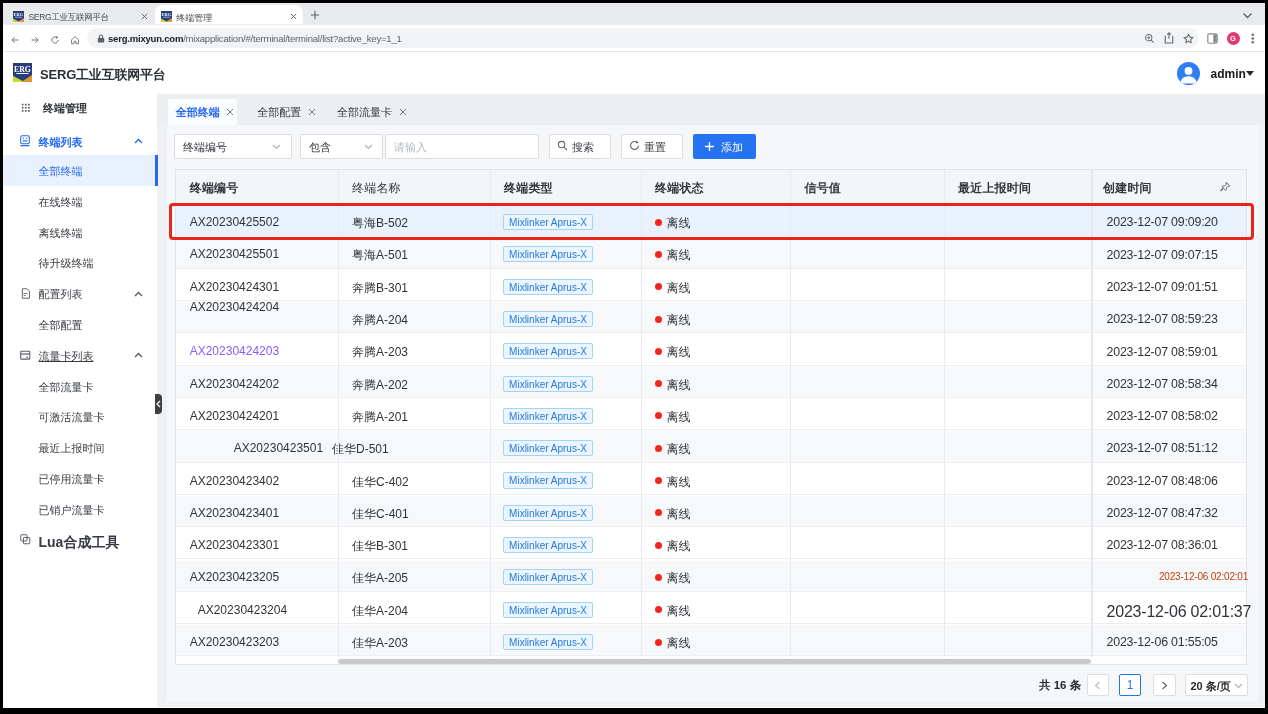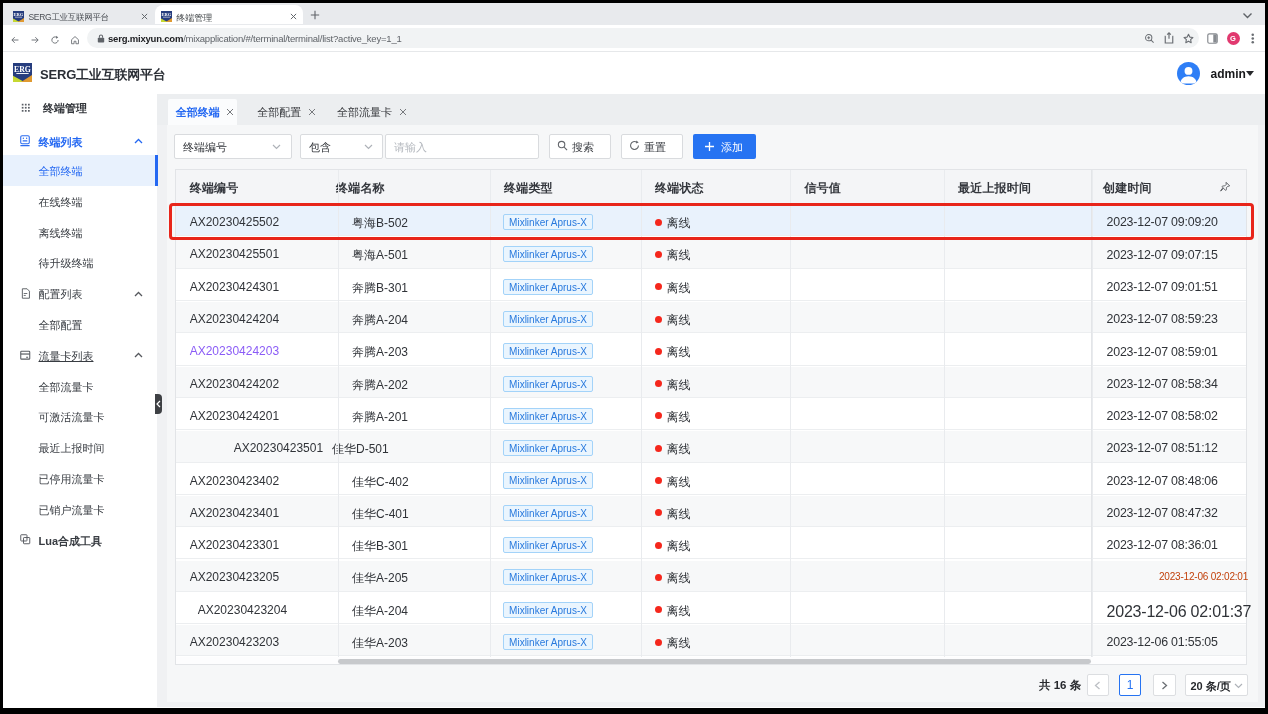--- a/index.html
+++ b/index.html
@@ -142,21 +142,21 @@
   </svg>
 <div class="abs" style="left:644px;top:140px;font-size:11px;color:#3b3e43;">重置</div>
 <div class="abs" style="left:692.5px;width:63px;background:#2673f2;border-radius:2px;height:25px;top:133.5px;"></div>
 <svg class="abs" style="left:704px;top:140.5px" width="11" height="11" viewBox="0 0 11 11">
     <path d="M5.5 1v9M1 5.5h9" stroke="#fff" stroke-width="1.3"></path>
   </svg>
 <div class="abs" style="left:721px;top:140px;font-size:11px;color:#fff;">添加</div>
 <div class="abs" style="left:175px;top:168.5px;width:1072px;height:496.5px;background:#fff;border:1px solid #e2e4e7;"></div>
 <div class="abs" style="left:176px;top:169.5px;width:1070px;height:35.2px;background:#f4f5f7;border-bottom:1px solid #e4e7e9;"></div>
 <div class="abs" style="left:189.7px;top:180.3px;font-size:12px;font-weight:bold;color:#33363c;letter-spacing:0.2px;">终端编号</div>
-<div class="abs" style="left:336px;top:180.3px;font-size:12px;font-weight:bold;color:#33363c;letter-spacing:0.2px;">终端名称</div>
+<div class="abs" style="left:352px;top:180.3px;font-size:12px;font-weight:normal;color:#33363c;letter-spacing:0.2px;">终端名称</div>
 <div class="abs" style="left:504px;top:180.3px;font-size:12px;font-weight:bold;color:#33363c;letter-spacing:0.2px;">终端类型</div>
 <div class="abs" style="left:655px;top:180.3px;font-size:12px;font-weight:bold;color:#33363c;letter-spacing:0.2px;">终端状态</div>
 <div class="abs" style="left:804.4px;top:180.3px;font-size:12px;font-weight:bold;color:#33363c;letter-spacing:0.2px;">信号值</div>
 <div class="abs" style="left:958px;top:180.3px;font-size:12px;font-weight:bold;color:#33363c;letter-spacing:0.2px;">最近上报时间</div>
 <div class="abs" style="left:1103px;top:180.3px;font-size:12px;font-weight:bold;color:#33363c;letter-spacing:0.2px;">创建时间</div>
 <svg class="abs" style="left:1219px;top:180.5px" width="12" height="12" viewBox="0 0 16 16">
     <path d="M9.5 1.8 14.2 6.5l-1.6.5-.5-.2-2.3 2.3c.4 1.3.1 2.6-.9 3.5L6 9.7l-3.8 3.8.7-1.6 2.4-2.9L3.9 7.6c.9-1 2.2-1.3 3.5-.9l2.3-2.3-.2-.5z" stroke="#43464b" stroke-width="1.1" fill="none" stroke-linejoin="round"></path>
   </svg>
 <div class="abs" style="left:176px;top:205.20px;width:1070px;height:31.30px;background:#e9f2fc;border-bottom:1px solid #eceef0;"></div>
 <div class="abs" style="left:189.7px;top:215.10px;font-size:12px;color:#303338;">AX20230425502</div>
@@ -173,21 +173,21 @@
 <div class="abs" style="left:666.5px;top:247.40px;font-size:12px;color:#303338;">离线</div>
 <div class="abs" style="left:1106.5px;top:247.60px;font-size:12.4px;letter-spacing:-0.2px;color:#303338;">2023-12-07 09:07:15</div>
 <div class="abs" style="left:176px;top:269.80px;width:1070px;height:31.30px;background:#ffffff;border-bottom:1px solid #eceef0;"></div>
 <div class="abs" style="left:189.7px;top:279.70px;font-size:12px;color:#303338;">AX20230424301</div>
 <div class="abs" style="left:352px;top:279.70px;font-size:12px;color:#303338;">奔腾B-301</div>
 <div class="abs" style="left:503.4px;top:278.60px;width:89.2px;height:16.2px;background:#eaf5fe;border:1px solid #a3d3f9;border-radius:2px;font-size:10px;color:#2879dd;text-align:center;line-height:15px;">Mixlinker Aprus-X</div>
 <div class="abs" style="left:655px;top:283.20px;width:7px;height:7px;border-radius:50%;background:#f5271c;"></div>
 <div class="abs" style="left:666.5px;top:279.70px;font-size:12px;color:#303338;">离线</div>
 <div class="abs" style="left:1106.5px;top:279.90px;font-size:12.4px;letter-spacing:-0.2px;color:#303338;">2023-12-07 09:01:51</div>
 <div class="abs" style="left:176px;top:302.10px;width:1070px;height:31.30px;background:#f7f8f9;border-bottom:1px solid #eceef0;"></div>
-<div class="abs" style="left:189.7px;top:312.00px;font-size:12px;color:#303338;">AX20230424204</div>
+<div class="abs" style="left:189.7px;top:300px;font-size:12px;color:#303338;">AX20230424204</div>
 <div class="abs" style="left:352px;top:312.00px;font-size:12px;color:#303338;">奔腾A-204</div>
 <div class="abs" style="left:503.4px;top:310.90px;width:89.2px;height:16.2px;background:#eaf5fe;border:1px solid #a3d3f9;border-radius:2px;font-size:10px;color:#2879dd;text-align:center;line-height:15px;">Mixlinker Aprus-X</div>
 <div class="abs" style="left:655px;top:315.50px;width:7px;height:7px;border-radius:50%;background:#f5271c;"></div>
 <div class="abs" style="left:666.5px;top:312.00px;font-size:12px;color:#303338;">离线</div>
 <div class="abs" style="left:1106.5px;top:312.20px;font-size:12.4px;letter-spacing:-0.2px;color:#303338;">2023-12-07 08:59:23</div>
 <div class="abs" style="left:176px;top:334.40px;width:1070px;height:31.30px;background:#ffffff;border-bottom:1px solid #eceef0;"></div>
 <div class="abs" style="left:189.7px;top:344.30px;font-size:12px;color:#8b5cf6;">AX20230424203</div>
 <div class="abs" style="left:352px;top:344.30px;font-size:12px;color:#303338;">奔腾A-203</div>
 <div class="abs" style="left:503.4px;top:343.20px;width:89.2px;height:16.2px;background:#eaf5fe;border:1px solid #a3d3f9;border-radius:2px;font-size:10px;color:#2879dd;text-align:center;line-height:15px;">Mixlinker Aprus-X</div>
 <div class="abs" style="left:655px;top:347.80px;width:7px;height:7px;border-radius:50%;background:#f5271c;"></div>
@@ -326,21 +326,21 @@
     <path d="M8.2 9.5h2.6" stroke="#595d63" stroke-width="1.4"></path>
   </svg>
 <svg class="abs" style="left:134px;top:352.3px" width="9" height="6" viewBox="0 0 9 6">
     <path d="M1 5 4.5 1.5 8 5" stroke="#55585d" stroke-width="1.3" fill="none"></path>
   </svg>
 <div class="abs" style="left:38.5px;top:379.8px;font-size:11px;font-weight:normal;color:#383c42;">全部流量卡</div>
 <div class="abs" style="left:38.5px;top:409.5px;font-size:11px;font-weight:normal;color:#383c42;">可激活流量卡</div>
 <div class="abs" style="left:38.5px;top:440.5px;font-size:11px;font-weight:normal;color:#383c42;">最近上报时间</div>
 <div class="abs" style="left:38.5px;top:471.5px;font-size:11px;font-weight:normal;color:#383c42;">已停用流量卡</div>
 <div class="abs" style="left:38.5px;top:502.5px;font-size:11px;font-weight:normal;color:#383c42;">已销户流量卡</div>
-<div class="abs" style="left:38.5px;top:533.5px;font-size:11px;font-weight:bold;color:#383c42;">Lua合成工具</div>
+<div class="abs" style="left:38.5px;top:533.5px;font-size:14px;font-weight:bold;color:#383c42;">Lua合成工具</div>
 <svg class="abs" style="left:20.2px;top:534.3px" width="10.5" height="10.5" viewBox="0 0 14 14">
     <rect x="1" y="1" width="8.3" height="8.3" rx="0.8" stroke="#595d63" stroke-width="1.3" fill="none"></rect>
     <rect x="4.7" y="4.7" width="8.3" height="8.3" rx="0.8" stroke="#595d63" stroke-width="1.3" fill="none"></rect>
   </svg>
 <div class="abs" style="left:154.5px;top:393.5px;width:7.5px;height:20.5px;background:#3e4044;border-radius:0 4px 4px 0;"></div>
 <svg class="abs" style="left:156px;top:399.5px" width="5" height="8" viewBox="0 0 5 8">
     <path d="M4 1 1 4l3 3" stroke="#fff" stroke-width="1.2" fill="none"></path>
   </svg>
 <div class="abs" style="left:168.5px;top:203.4px;width:1085px;height:37px;border:3px solid #e8251a;border-radius:4px;background:transparent;"></div>
 <div class="abs" style="left:0;top:0;width:1268px;height:3px;background:#000;"></div>

